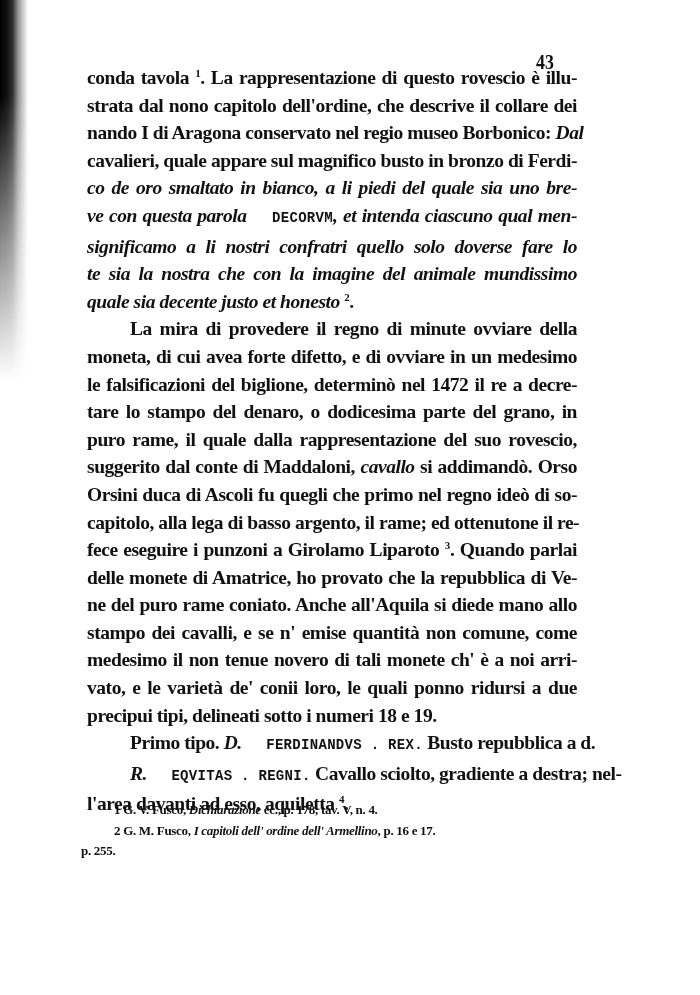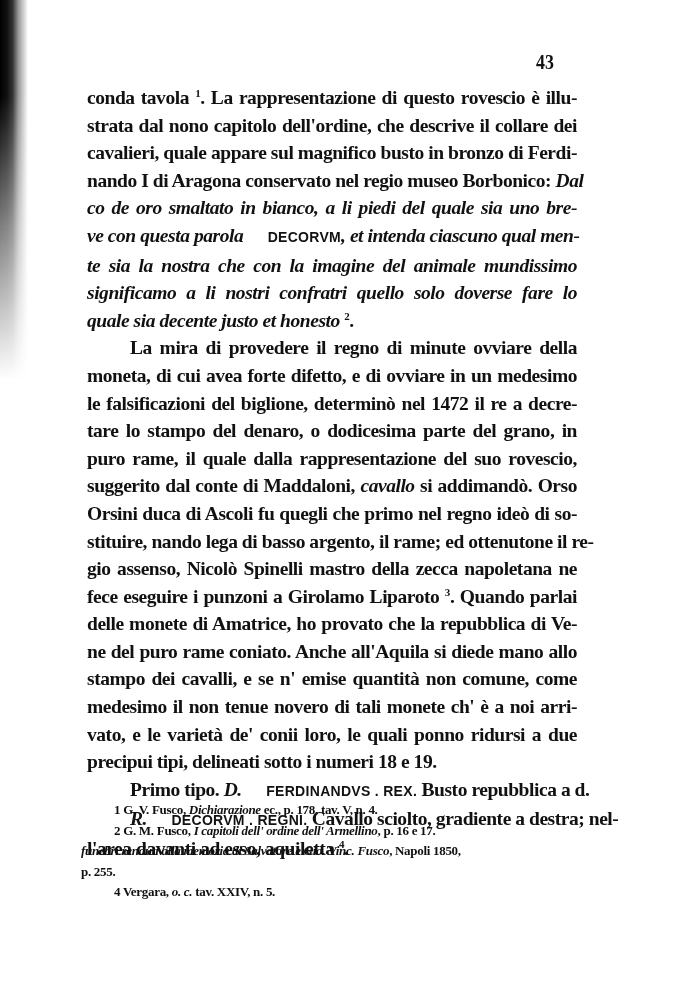--- a/index.html
+++ b/index.html
@@ -5,77 +5,74 @@
     html, body { margin: 0; padding: 0; background: #ffffff; }
     body { width: 700px; height: 995px; position: relative; overflow: hidden; font-family: "Liberation Serif", "DejaVu Serif", serif; color: #111; }
     .binding {
       position: absolute; left: 0; top: 0; width: 28px; height: 380px;
       background: linear-gradient(to right, #000 0%, #111 25%, #333 45%, rgba(80,80,80,0.6) 65%, rgba(255,255,255,0) 100%);
       -webkit-mask-image: linear-gradient(to bottom, #000 0%, #000 25%, rgba(0,0,0,0.5) 60%, rgba(0,0,0,0) 100%);
       mask-image: linear-gradient(to bottom, #000 0%, #000 25%, rgba(0,0,0,0.5) 60%, rgba(0,0,0,0) 100%);
     }
     .page-number { position: absolute; top: 50px; left: 536px; font-size: 21px; font-weight: bold; transform: scaleX(0.85); transform-origin: left; }
     .body-text {
-      position: absolute; left: 87px; top: 84px; width: 490px;
+      position: absolute; left: 87px; top: 64px; width: 490px;
       font-size: 19.5px; line-height: 27.6px; font-weight: bold; text-align: justify;
       letter-spacing: -0.45px;
     }
     .line { display: block; white-space: nowrap; text-align-last: justify; }
     .line.last { text-align-last: left; }
     .indent { padding-left: 43px; }
     .i { font-style: italic; font-weight: bold; }
-    .sc { font-family: Liberation Sans, sans-serif; font-size: 14px; font-weight: bold; letter-spacing: 0.3px; padding-left: 20px; }
+    .sc { font-family: Liberation Mono, monospace; font-size: 14px; font-weight: bold; letter-spacing: 0.3px; padding-left: 20px; }
     sup { font-size: 11px; vertical-align: 7px; line-height: 0; }
     .footnotes {
       position: absolute; left: 81px; top: 800px; width: 490px;
       font-size: 13px; line-height: 20.5px; font-weight: bold; letter-spacing: -0.3px;
     }
     .fn { display: block; white-space: nowrap; }
     .fn.indent { padding-left: 33px; }
   </style>
 </head>
 <body>
 
 <div class="binding"></div>
 
 <div class="page-number">43</div>
 
 <div class="body-text">
 
   <span class="line"><span>conda tavola </span><sup>1</sup><span>. La rappresentazione di questo rovescio è illu-</span></span>
   <span class="line">strata dal nono capitolo dell'ordine, che descrive il collare dei</span>
+  <span class="line"><span>nando I di Aragona conservato nel regio museo Borbonico: </span><span class="i">Dal</span></span>
   <span class="line">cavalieri, quale appare sul magnifico busto in bronzo di Ferdi-</span>
-  <span class="line"><span>nando I di Aragona conservato nel regio museo Borbonico: </span><span class="i">Dal</span></span>
   <span class="line i">co de oro smaltato in bianco, a li piedi del quale sia uno bre-</span>
   <span class="line i"><span>ve con questa parola </span><span class="sc" style="font-style:normal">DECORVM</span><span>, et intenda ciascuno qual men-</span></span>
+  <span class="line i">significamo a li nostri confratri quello solo doverse fare lo</span>
   <span class="line i">te sia la nostra che con la imagine del animale mundissimo</span>
-  <span class="line i">significamo a li nostri confratri quello solo doverse fare lo</span>
   <span class="line last i"><span>quale sia decente justo et honesto </span><sup style="font-style:normal">2</sup><span style="font-style:normal">.</span></span>
 
   <span class="line indent">La mira di provedere il regno di minute ovviare della</span>
   <span class="line">moneta, di cui avea forte difetto, e di ovviare in un medesimo</span>
   <span class="line">le falsificazioni del biglione, determinò nel 1472 il re a decre-</span>
   <span class="line">tare lo stampo del denaro, o dodicesima parte del grano, in</span>
   <span class="line">puro rame, il quale dalla rappresentazione del suo rovescio,</span>
   <span class="line"><span>suggerito dal conte di Maddaloni, </span><span class="i">cavallo</span><span> si addimandò. Orso</span></span>
   <span class="line">Orsini duca di Ascoli fu quegli che primo nel regno ideò di so-</span>
-  <span class="line">stituire, nando lega di basso argento, il rame; ed ottenutone il re-</span>
-  <span class="line">gio assenso, Nicolò Spinelli mastro della zecca napoletana ne</span>
+  <span class="line">capitolo, alla lega di basso argento, il rame; ed ottenutone il re-</span>
   <span class="line"><span>fece eseguire i punzoni a Girolamo Liparoto </span><sup>3</sup><span>. Quando parlai</span></span>
   <span class="line">delle monete di Amatrice, ho provato che la repubblica di Ve-</span>
   <span class="line">ne del puro rame coniato. Anche all'Aquila si diede mano allo</span>
   <span class="line">stampo dei cavalli, e se n' emise quantità non comune, come</span>
   <span class="line">medesimo il non tenue novero di tali monete ch' è a noi arri-</span>
   <span class="line">vato, e le varietà de' conii loro, le quali ponno ridursi a due</span>
   <span class="line last">precipui tipi, delineati sotto i numeri 18 e 19.</span>
 
   <span class="line last indent"><span>Primo tipo. </span><span class="i">D.</span> <span class="sc">FERDINANDVS . REX.</span><span> Busto repubblica a d.</span></span>
-  <span class="line indent"><span class="i">R.</span> <span class="sc">DECORVM . REGNI.</span><span> Cavallo sciolto, gradiente a destra; nel-</span></span>
+  <span class="line indent"><span class="i">R.</span> <span class="sc">EQVITAS . REGNI.</span><span> Cavallo sciolto, gradiente a destra; nel-</span></span>
   <span class="line last"><span>l'area davanti ad esso, aquiletta </span><sup>4</sup><span>.</span></span>
 </div>
 
 <div class="footnotes">
   <span class="fn indent"><span>1</span> <span>G. V. Fusco, </span><span class="i">Dichiarazione</span><span> ec., p. 178, tav. V, n. 4.</span></span>
   <span class="fn indent"><span>2</span> <span>G. M. Fusco, </span><span class="i">I capitoli dell' ordine dell' Armellino</span><span>, p. 16 e 17.</span></span>
-  <span class="fn"><span class="i">funebri renduti alla memoria di Salvatore e Gio. Vinc. Fusco</span><span>, Napoli 1850,</span></span>
   <span class="fn">p. 255.</span>
-  <span class="fn indent"><span>4</span> <span>Vergara, </span><span class="i">o. c.</span><span> tav. XXIV, n. 5.</span></span>
 </div>
 
 </body></html>

